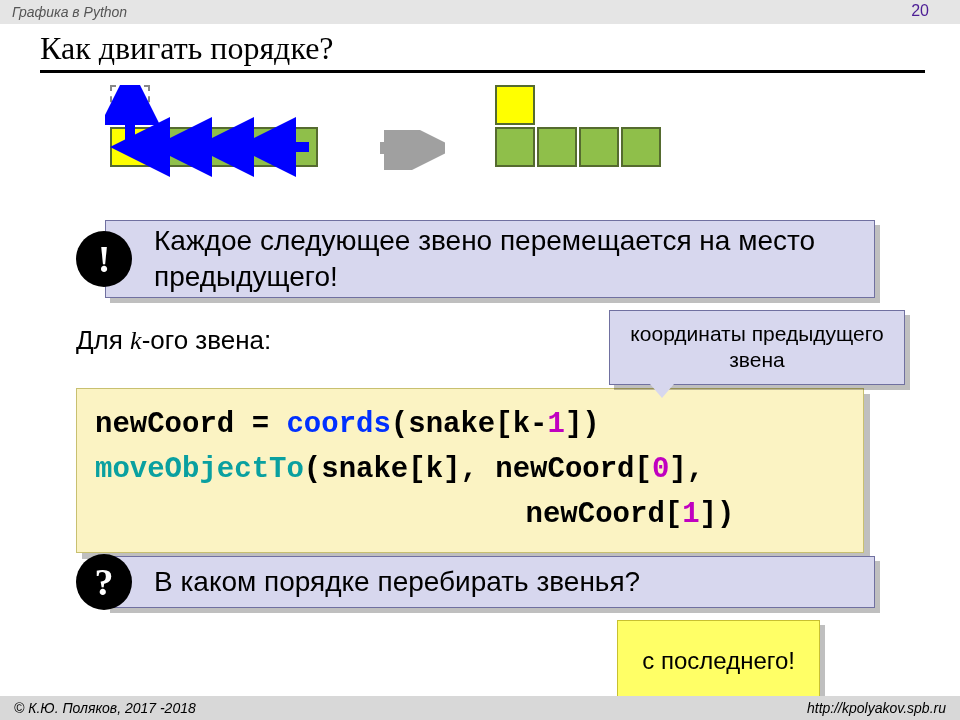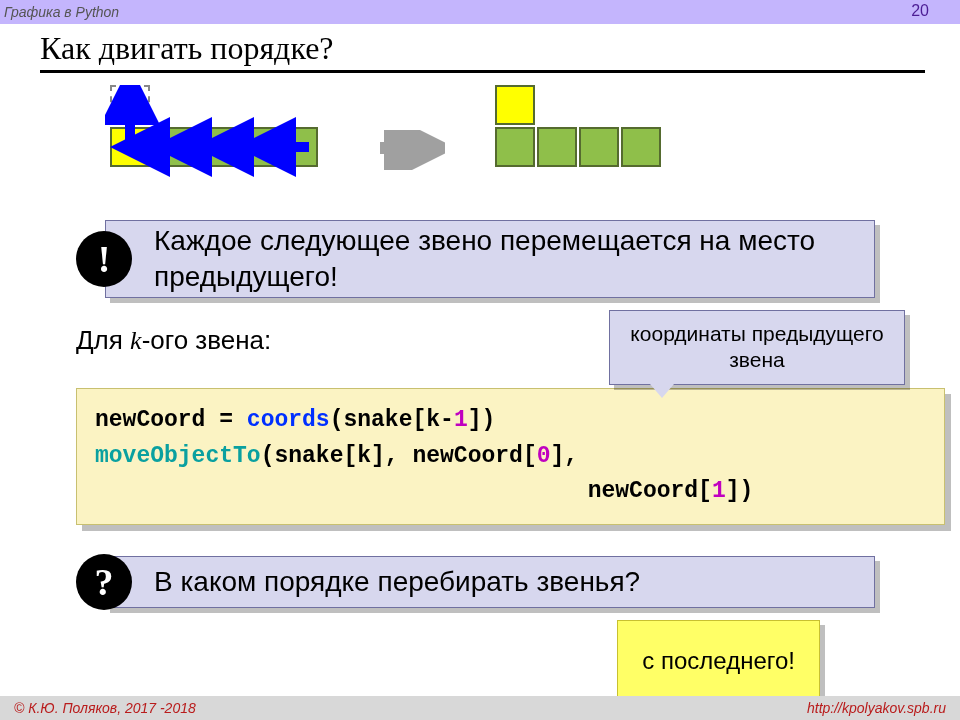--- a/index.html
+++ b/index.html
@@ -7,25 +7,25 @@
     width: 960px;
     height: 720px;
     background: #fff;
     font-family: Arial, sans-serif;
     position: relative;
     overflow: hidden;
   }
   .topbar {
     width: 100%;
     height: 24px;
-    background: #c4b5fd;
+    background: #e5e5e5;
     display: flex;
     justify-content: space-between;
     align-items: center;
-    padding: 0 4px;
+    padding: 0 12px;
     font-style: italic;
     color: #555;
     font-size: 14px;
   }
   .slide-title {
     font-family: "Times New Roman", serif;
     font-size: 32px;
     color: #000;
     position: absolute;
     top: 30px;
@@ -72,25 +72,25 @@
     font-size:38px; font-weight:bold;
     font-family:"Times New Roman",serif;
   }
   .subhead {
     position:absolute; left:76px; top:325px;
     font-size:26px; font-family:Arial,sans-serif;
   }
   .subhead .kital { font-family:"Times New Roman",serif; font-style:italic; }
   
   .codeblock {
-    position:absolute; left:76px; top:388px; width:869px;
+    position:absolute; left:76px; top:388px; width:788px;
     background:#fbf3c3; border:1px solid #c8c070;
     box-shadow:6px 6px 0 rgba(0,0,0,.25);
     font-family:"Courier New",monospace;
-    font-size:23px; font-weight:bold;
+    font-size:29px; font-weight:bold;
     padding:14px 18px;
     line-height:1.55;
   }
   .kw-blue { color:#0030ff; }
   .kw-black { color:#000; }
   .kw-teal { color:#0aa0a0; }
   .kw-purple { color:#c000c0; }
   
   .callout {
     position:absolute; right:55px; top:310px; width:296px;
@@ -108,21 +108,21 @@
   .answer {
     position:absolute; right:140px; top:620px;
     background:#ffff66; border:1px solid #c8c030;
     box-shadow:5px 5px 0 rgba(0,0,0,.25);
     font-size:24px; padding:26px 24px;
   }
   .footer {
     position:absolute; bottom:0; left:0; width:100%; height:24px;
     background:#d8d8d8;
     display:flex; justify-content:space-between; align-items:center;
-    padding:0 14px; font-style:italic; color:#b91c1c; font-size:14px;
+    padding:0 14px; font-style:italic; color:#000000; font-size:14px;
   }
 </style>
 </head>
 <body>
 
 <div class="topbar">
   <span>Графика в Python</span>
 </div>
 <div class="page-no">20</div>
 

